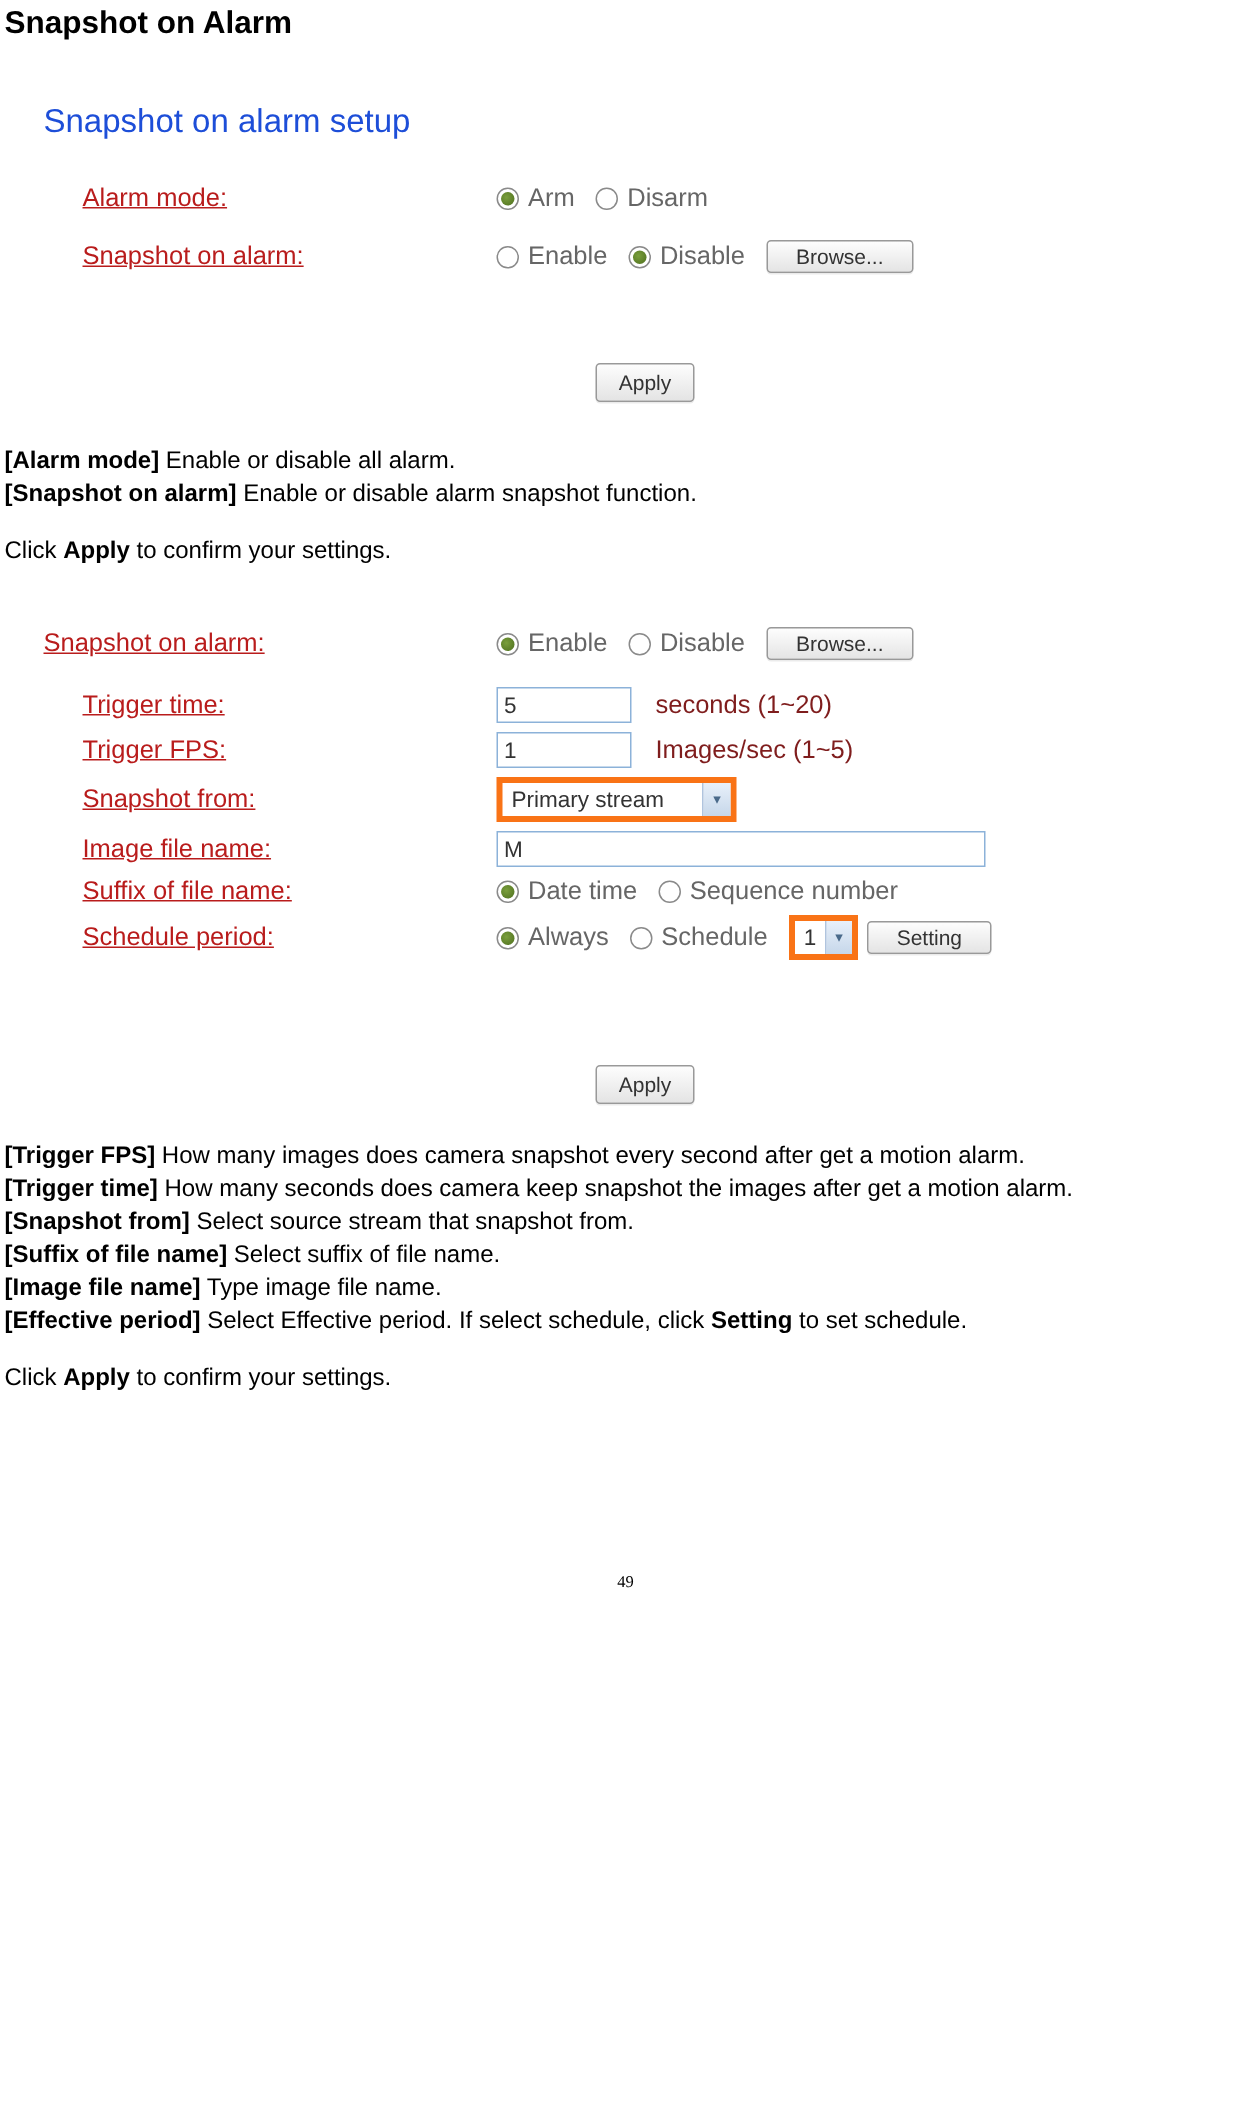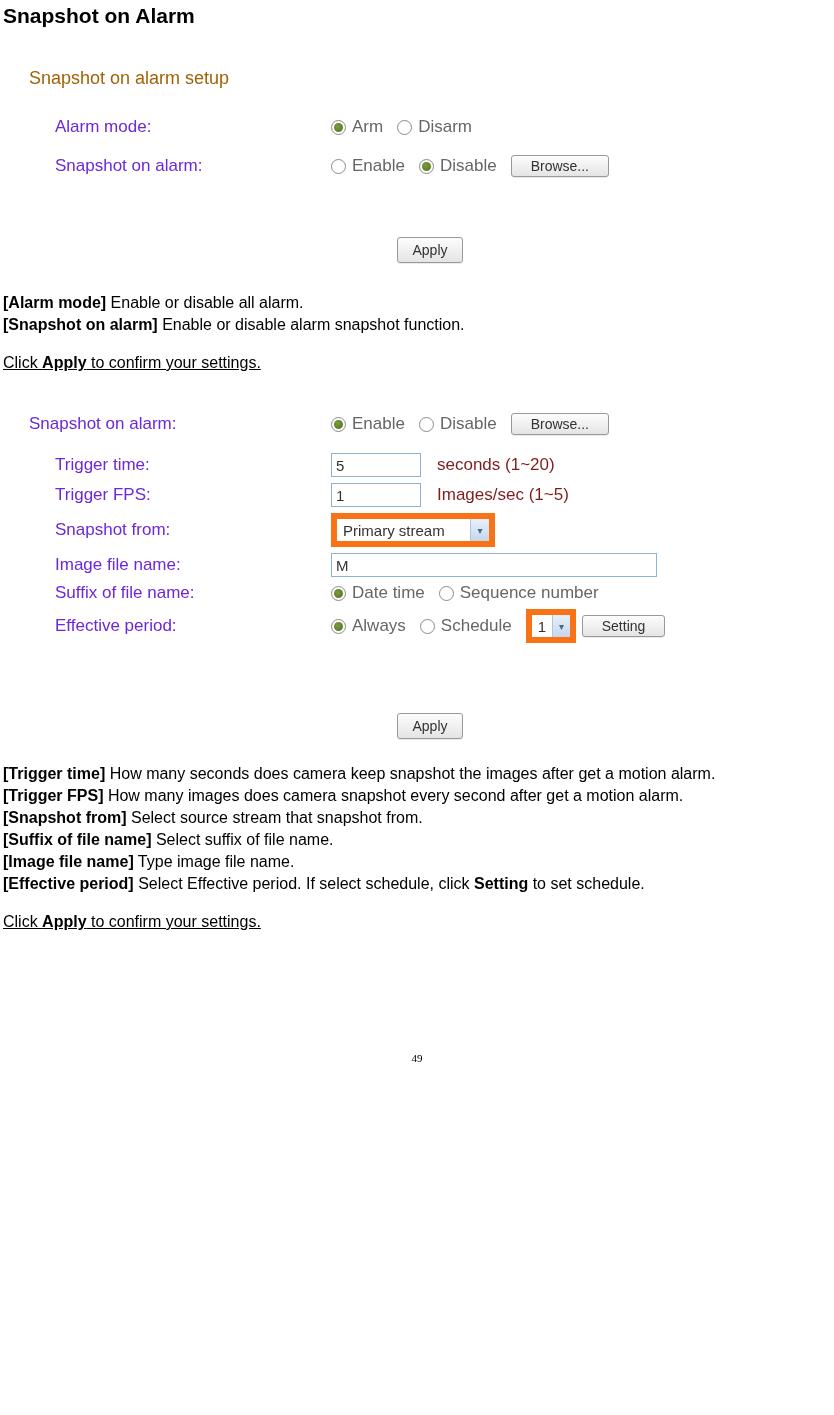--- a/index.html
+++ b/index.html
@@ -17,36 +17,37 @@
     font-size: 21px;
     font-weight: bold;
     margin: 0 0 40px 0;
   }
   .ui-section {
     margin: 0 0 30px 26px;
     color: #5a5a5a;
     font-size: 17px;
   }
   .ui-header {
-    color: #a16207;
-    font-size: 18px;
+    color: #1d4ed8;
+    font-size: 22px;
     margin-bottom: 28px;
     margin-top: 27px;
   }
   .ui-row {
     display: flex;
     align-items: center;
     margin-bottom: 18px;
   }
   .ui-row .indent {
     width: 26px;
   }
   .ui-row .label {
     width: 276px;
-    color: #6d28d9;
+    color: #b91c1c;
+    text-decoration: underline;
   }
   .ui-row.tight {
     margin-bottom: 6px;
   }
   .radio {
     display: inline-block;
     width: 13px;
     height: 13px;
     border: 1px solid #8a8a8a;
     border-radius: 50%;
@@ -89,36 +90,36 @@
   .apply-wrap2 {
     text-align: center;
     margin: 30px 0 10px 0;
   }
   .desc {
     margin: 25px 0 0 0;
     line-height: 1.25;
     font-size: 16px;
   }
   .desc p { margin: 0 0 2px 0; }
-  .desc .gap { margin-top: 18px; text-decoration: underline; }
+  .desc .gap { margin-top: 18px; }
   .bold { font-weight: bold; }
   .txt-input {
     border: 1px solid #8cb2d9;
     padding: 1px 4px;
     font-size: 15px;
     color: #333;
     height: 20px;
     box-sizing: content-box;
   }
   .small { width: 80px; }
   .wide { width: 316px; }
   .select {
     display: inline-flex;
     align-items: center;
-    border: 6px solid #f97316;
+    border: 4px solid #f97316;
     font-size: 15px;
     color: #333;
     height: 22px;
   }
   .select .sel-val {
     padding: 0 6px;
   }
   .select .sel-arrow {
     width: 18px;
     height: 100%;
@@ -244,21 +245,21 @@
           <span>Date time</span>
         </span>
       <span class="opt">
           <span class="radio"></span>
           <span>Sequence number</span>
         </span>
     </div>
 
     <div class="ui-row">
       <span class="indent"></span>
-      <span class="label">Effective period:</span>
+      <span class="label">Schedule period:</span>
       <span class="opt">
           <span class="radio checked"></span>
           <span>Always</span>
         </span>
       <span class="opt">
           <span class="radio"></span>
           <span>Schedule</span>
         </span>
       <span class="select" style="width:38px">
         <span class="sel-val" style="flex:1">1</span>
@@ -267,22 +268,22 @@
       <span style="width:6px"></span>
       <span class="btn">Setting</span>
     </div>
 
     <div class="apply-wrap2" style="margin-top:70px">
       <span class="btn apply">Apply</span>
     </div>
   </div>
 
   <div class="desc">
+    <p><span class="bold">[Trigger FPS]</span><span> How many images does camera snapshot every second after get a motion alarm.</span></p>
     <p><span class="bold">[Trigger time]</span><span> How many seconds does camera keep snapshot the images after get a motion alarm.</span></p>
-    <p><span class="bold">[Trigger FPS]</span><span> How many images does camera snapshot every second after get a motion alarm.</span></p>
     <p><span class="bold">[Snapshot from]</span><span> Select source stream that snapshot from.</span></p>
     <p><span class="bold">[Suffix of file name]</span><span> Select suffix of file name.</span></p>
     <p><span class="bold">[Image file name]</span><span> Type image file name.</span></p>
     <p><span class="bold">[Effective period]</span><span> Select Effective period. If select schedule, click </span><span class="bold">Setting</span><span> to set schedule.</span></p>
     <p class="gap"><span>Click </span><span class="bold">Apply</span><span> to confirm your settings.</span></p>
   </div>
 
   <div class="pagenum">49</div>
 </div>
 

